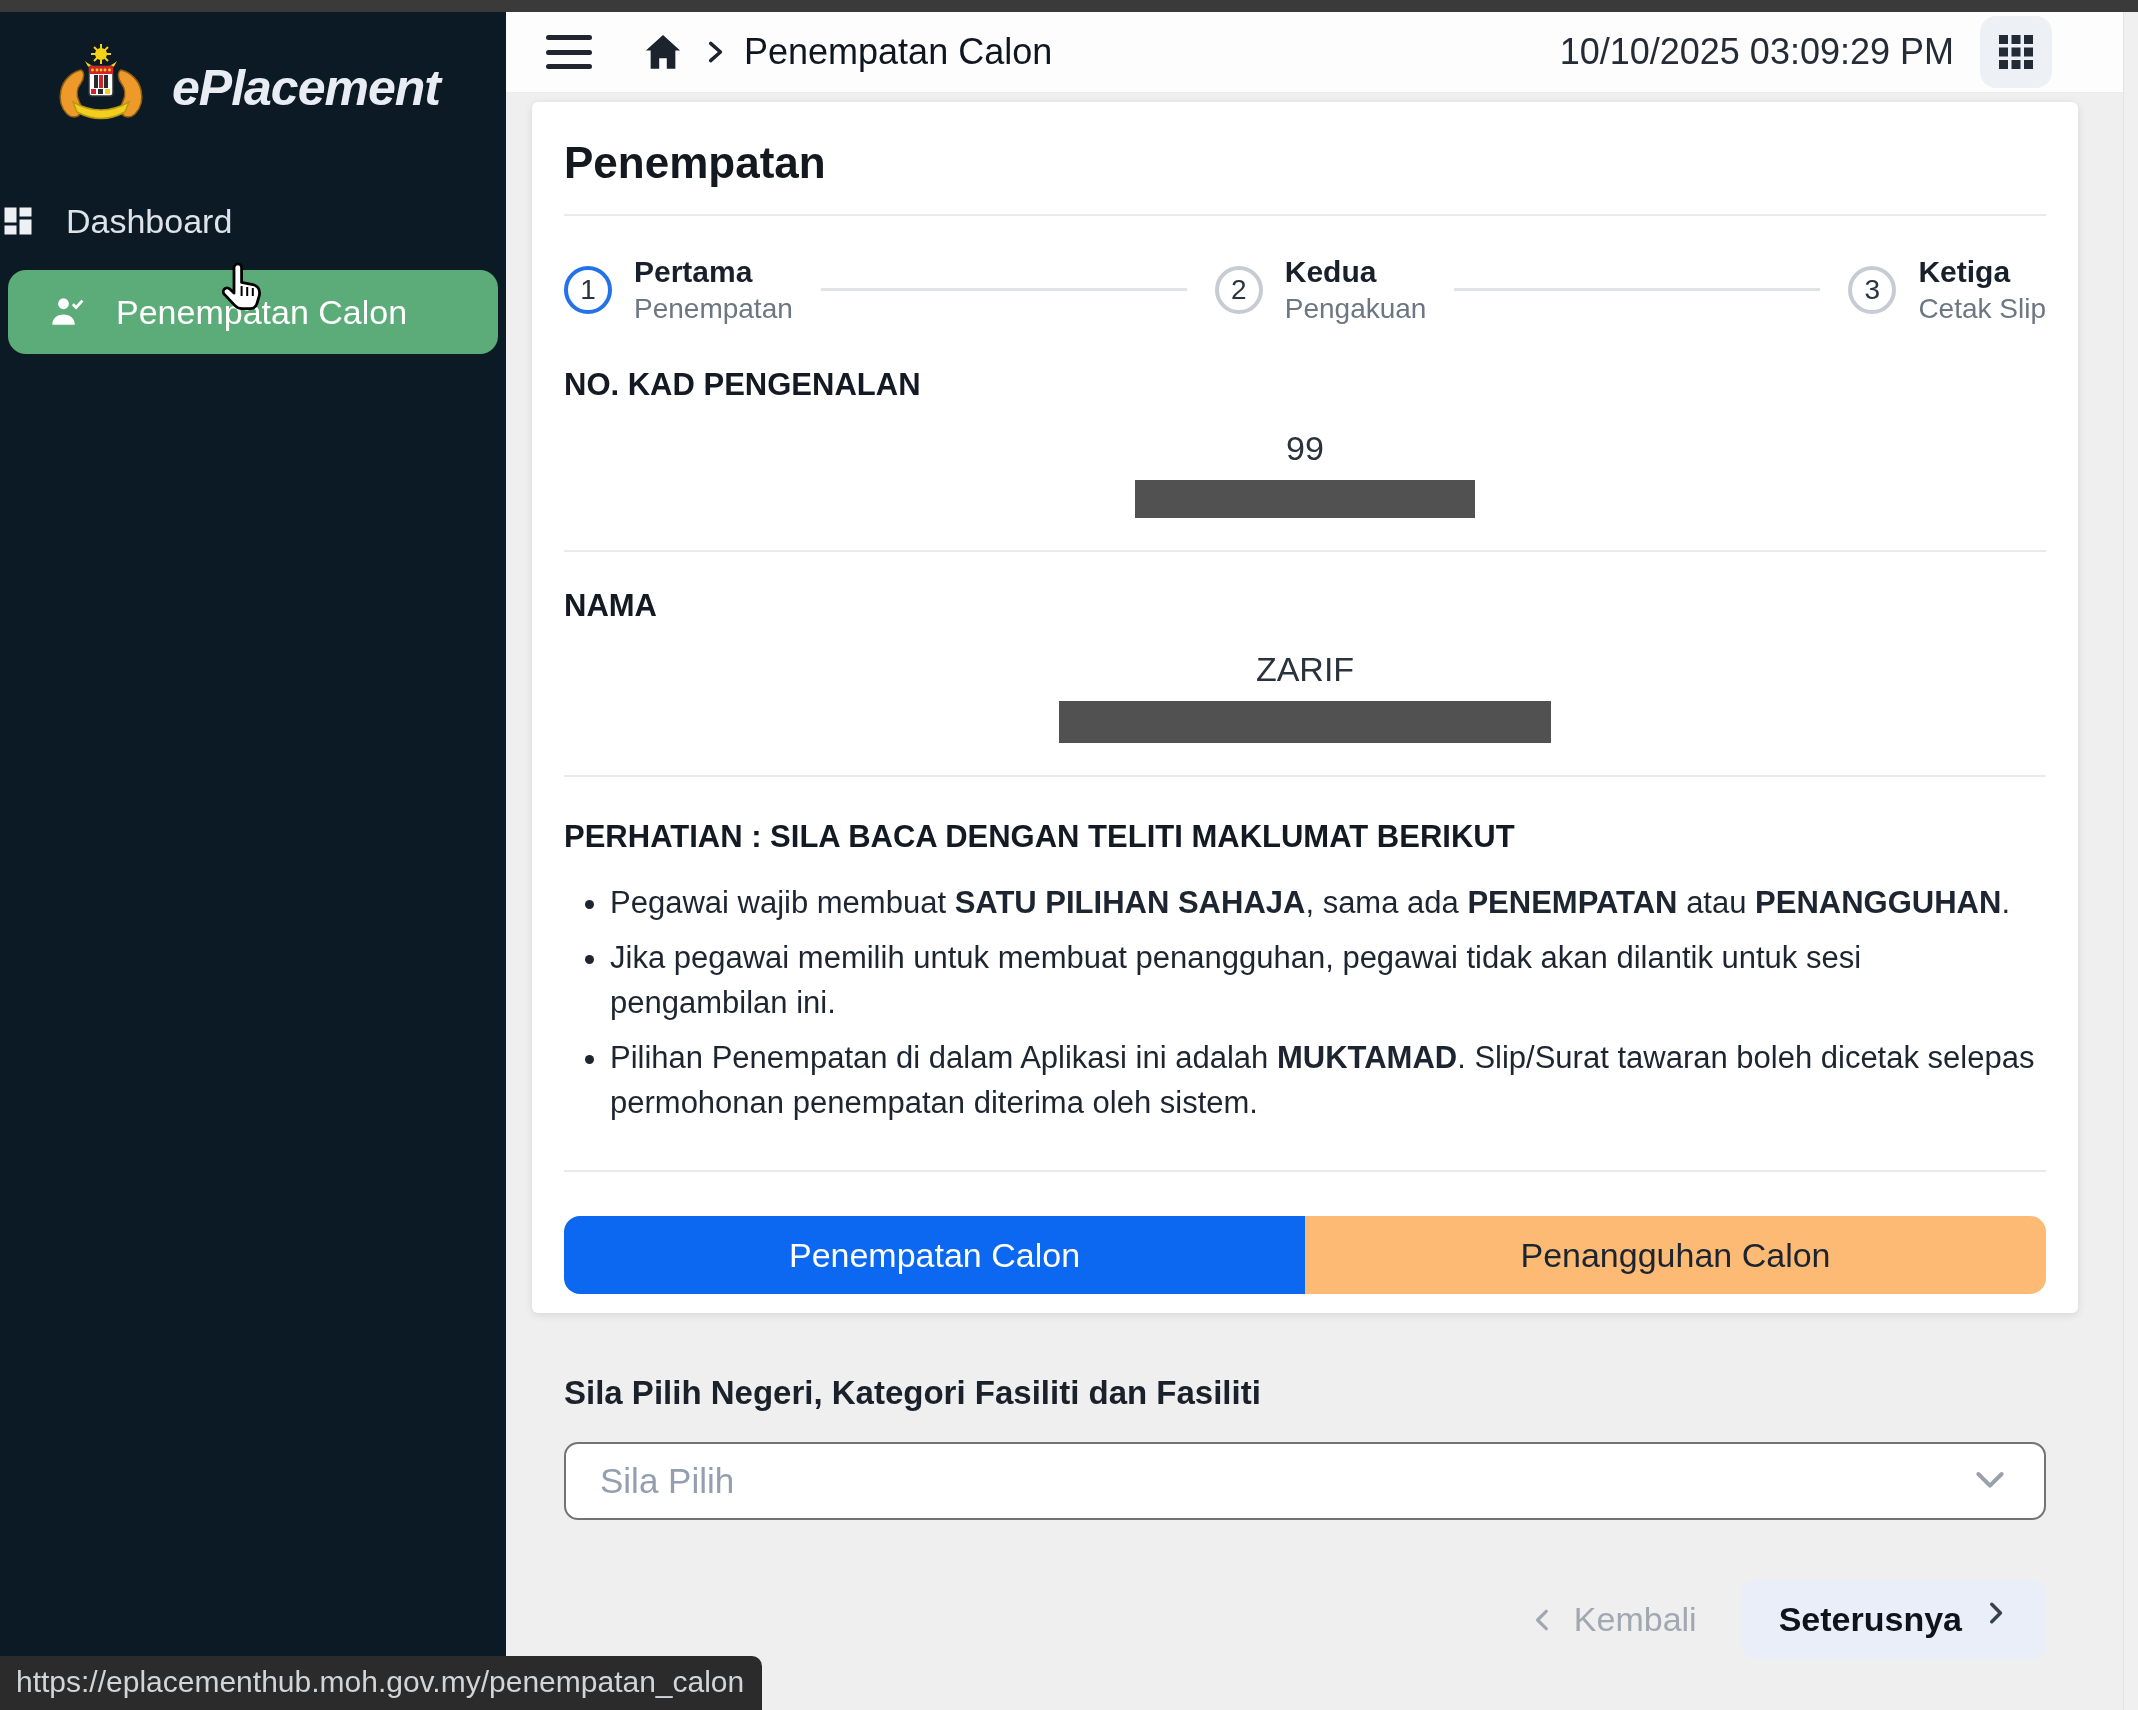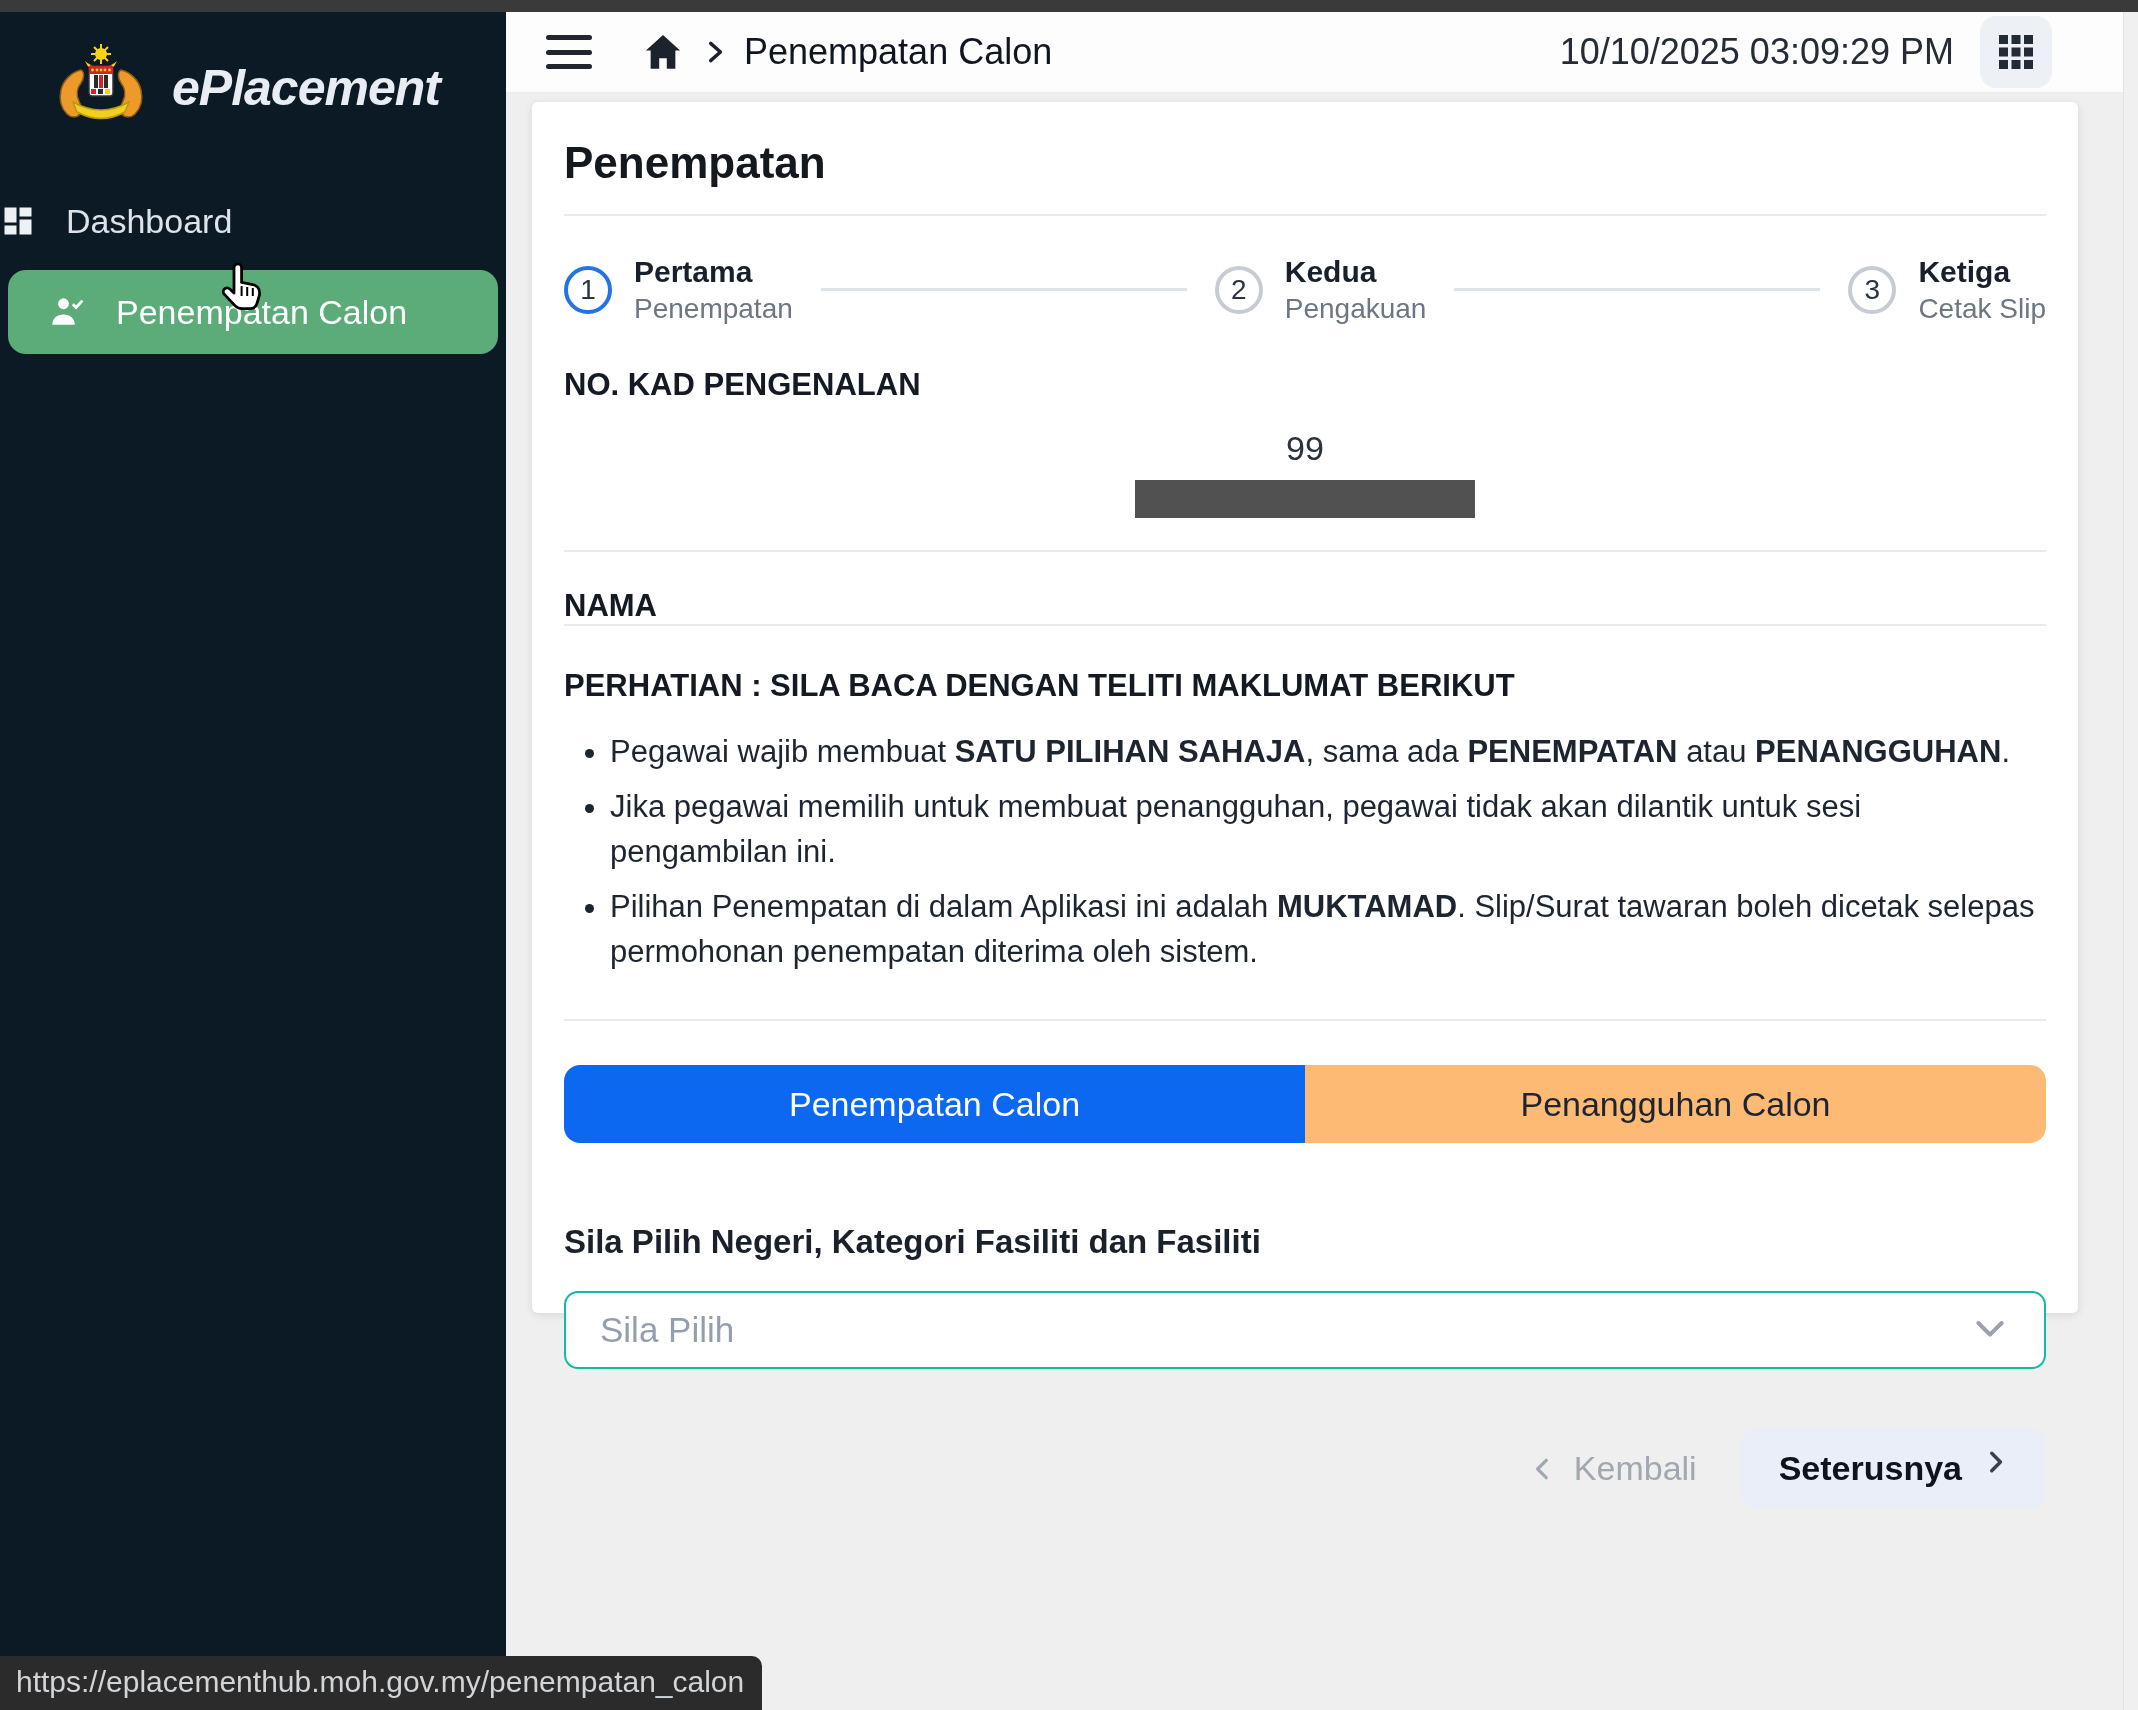--- a/index.html
+++ b/index.html
@@ -68,21 +68,21 @@
   .notice-list li{margin:10px 0;}
 
   
   .tabs{display:flex;height:78px;border-radius:16px;overflow:hidden;margin-top:44px;}
   .tab{flex:1;display:flex;align-items:center;justify-content:center;font-size:34px;cursor:pointer;}
   .tab--active{background:#0d68f1;color:#ffffff;}
   .tab--inactive{background:#fdba74;color:#1c2430;}
 
   
   .select-label{font-size:33px;font-weight:bold;color:#1a212b;margin:80px 0 0 0;}
-  .select-box{margin-top:30px;height:78px;border:2px solid #14b8a6;border-radius:14px;display:flex;
+  .select-box{margin-top:30px;height:78px;border:2px solid #737373;border-radius:14px;display:flex;
               align-items:center;padding:0 34px;box-sizing:border-box;cursor:pointer;background:#fff;}
   .select-placeholder{font-size:35px;color:#949eae;}
   .select-caret{margin-left:auto;}
 
   
   .footer-actions{display:flex;justify-content:flex-end;align-items:center;gap:44px;margin-top:60px;}
   .back-link{display:flex;align-items:center;gap:18px;color:#a1a8b1;font-size:34px;cursor:pointer;}
   .next-btn{display:flex;align-items:flex-start;gap:20px;background:#e9eef8;border:0;border-radius:14px;
             padding:20px 38px;font-size:34px;font-weight:bold;color:#0f141c;cursor:pointer;
             font-family:inherit;}
@@ -231,20 +231,24 @@
     </div>
 
     <div class="field-label">NO. KAD PENGENALAN</div>
     <div class="field-value">
       <span>99</span>
       <span class="redact redact-ic"></span>
     </div>
     <hr class="divider">
 
     <div class="field-label">NAMA</div>
+    <div class="field-value">
+      <span>ZARIF</span>
+      <span class="redact redact-name"></span>
+    </div>
     <hr class="divider">
 
     <div class="notice-heading">PERHATIAN : SILA BACA DENGAN TELITI MAKLUMAT BERIKUT</div>
     <ul class="notice-list">
       <li><span>Pegawai wajib membuat </span><b>SATU PILIHAN SAHAJA</b><span>, sama ada </span><b>PENEMPATAN</b><span> atau </span><b>PENANGGUHAN</b><span>.</span></li>
       <li><span>Jika pegawai memilih untuk membuat penangguhan, pegawai tidak akan dilantik untuk sesi pengambilan ini.</span></li>
       <li><span>Pilihan Penempatan di dalam Aplikasi ini adalah </span><b>MUKTAMAD</b><span>. Slip/Surat tawaran boleh dicetak selepas permohonan penempatan diterima oleh sistem.</span></li>
     </ul>
     <hr class="divider">
 

